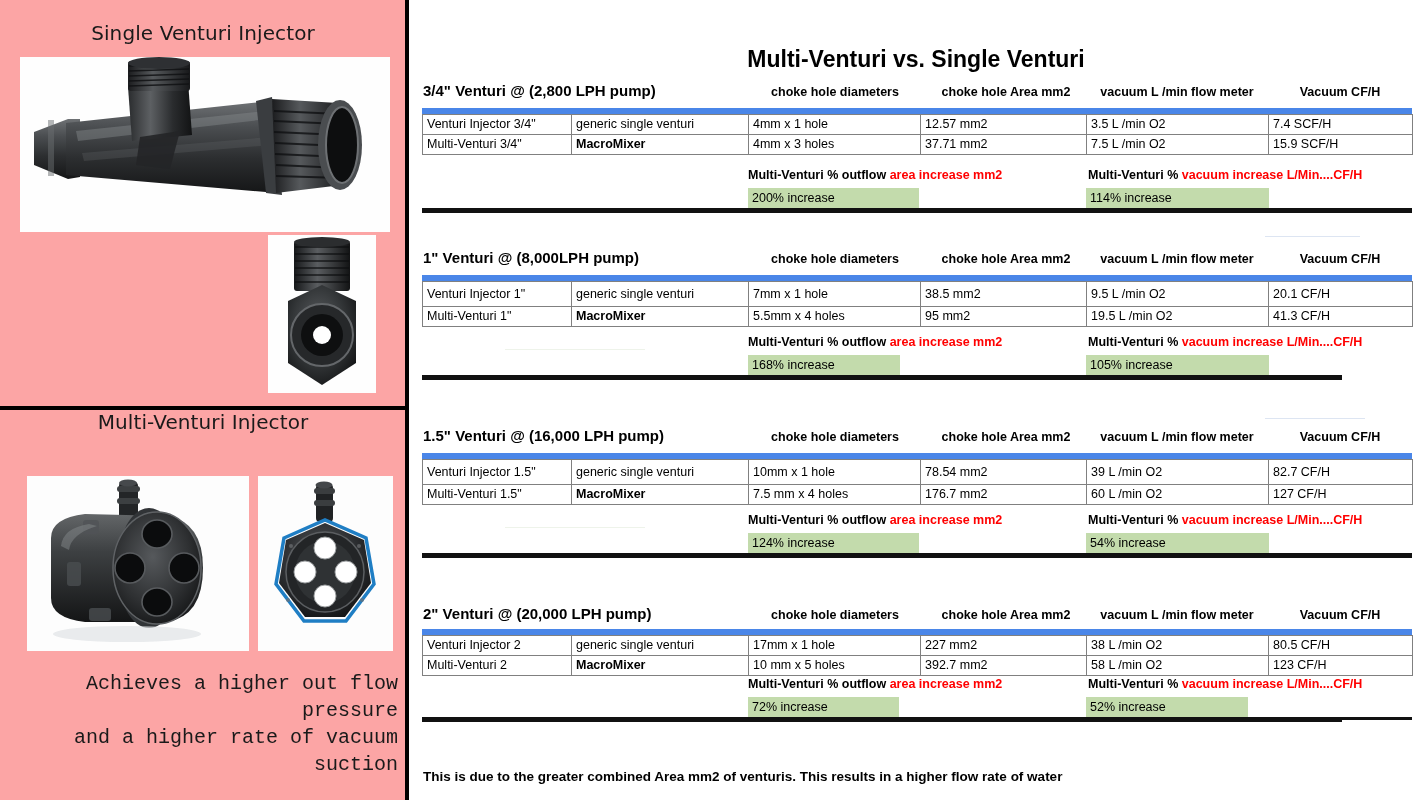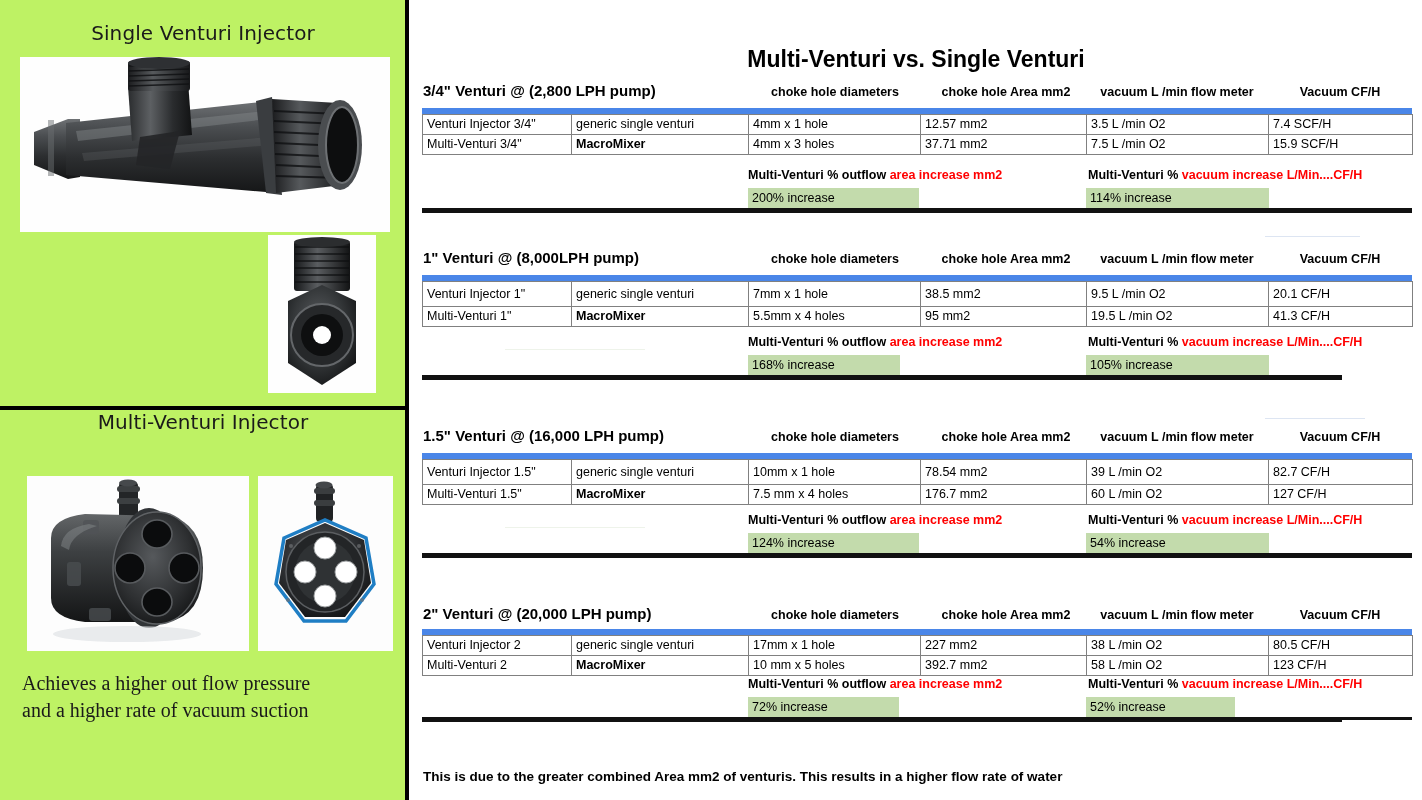--- a/index.html
+++ b/index.html
@@ -5,47 +5,47 @@
   * { box-sizing: border-box; margin: 0; padding: 0; }
   html, body {
     width: 1422px; height: 800px;
     background: #ffffff;
     font-family: "Liberation Sans", sans-serif;
     overflow: hidden;
   }
   .page { position: relative; width: 1422px; height: 800px; background: #fff; }
 
   
-  .left-panel { position: absolute; left: 0; top: 0; width: 408px; height: 800px; background: #bef264; }
+  .left-panel { position: absolute; left: 0; top: 0; width: 408px; height: 800px; background: #fca5a5; }
   .panel-divider-v { position: absolute; left: 405px; top: 0; width: 4px; height: 800px; background: #000; }
   .panel-divider-h { position: absolute; left: 0; top: 406px; width: 406px; height: 4px; background: #000; }
 
   .left-card { position: absolute; left: 0; width: 406px; }
   .card-top { top: 0; height: 406px; }
   .card-bottom { top: 410px; height: 390px; }
 
   .card-title {
     text-align: center;
     font-size: 20px;
     color: #1a1a1a;
     font-family: "DejaVu Sans", sans-serif;
     font-weight: 400;
     letter-spacing: .1px;
   }
   .card-top .card-title { padding-top: 21px; }
   .card-bottom .card-title { }
 
   .caption {
     position: absolute; left: 0; right: 0; top: 260px;
-    text-align: left;
+    text-align: right;
     font-size: 20px;
     line-height: 27px;
     color: #1a1a1a;
-    font-family: Liberation Serif, serif;
-    padding: 0 22px;
+    font-family: Liberation Mono, monospace;
+    padding: 0 8px;
   }
 
   
   .img-box { position: absolute; background: #fdfdfd; overflow: hidden; }
 
   
   .sv-main { left: 20px; top: 57px; width: 370px; height: 175px; }
   .sv-small { left: 268px; top: 235px; width: 108px; height: 158px; }
   .mv-main { left: 27px; top: 66px; width: 222px; height: 175px; }
   .mv-small { left: 258px; top: 66px; width: 135px; height: 175px; }
@@ -511,21 +511,21 @@
             <td>58 L /min O2</td>
             <td>123 CF/H</td>
           </tr>
         </tbody>
       </table>
       <div class="sub-row" style="top:72px">
         <div class="sub-label" style="left:338px"><span>Multi-Venturi % outflow </span><span class="red">area  increase mm2</span></div>
         <div class="sub-label" style="left:678px"><span>Multi-Venturi % </span><span class="red">vacuum increase L/Min....CF/H</span></div>
       </div>
       <div class="green-cell" style="left:338px;top:92px;width:151px">72%  increase</div>
-      <div class="green-cell" style="left:676px;top:92px;width:149px">52% increase</div>
+      <div class="green-cell" style="left:676px;top:92px;width:162px">52% increase</div>
       <div class="thick-rule" style="top:112px;width:920px"></div>
       <div class="thick-rule" style="top:112px;left:930px;width:72px;height:3px"></div>
     </div>
 
     <div class="footer-line" style="top:769px">This is due to the greater combined Area  mm2 of venturis. This results in a higher flow rate of water</div>
   </div>
 
 </div>
 
 </body></html>

